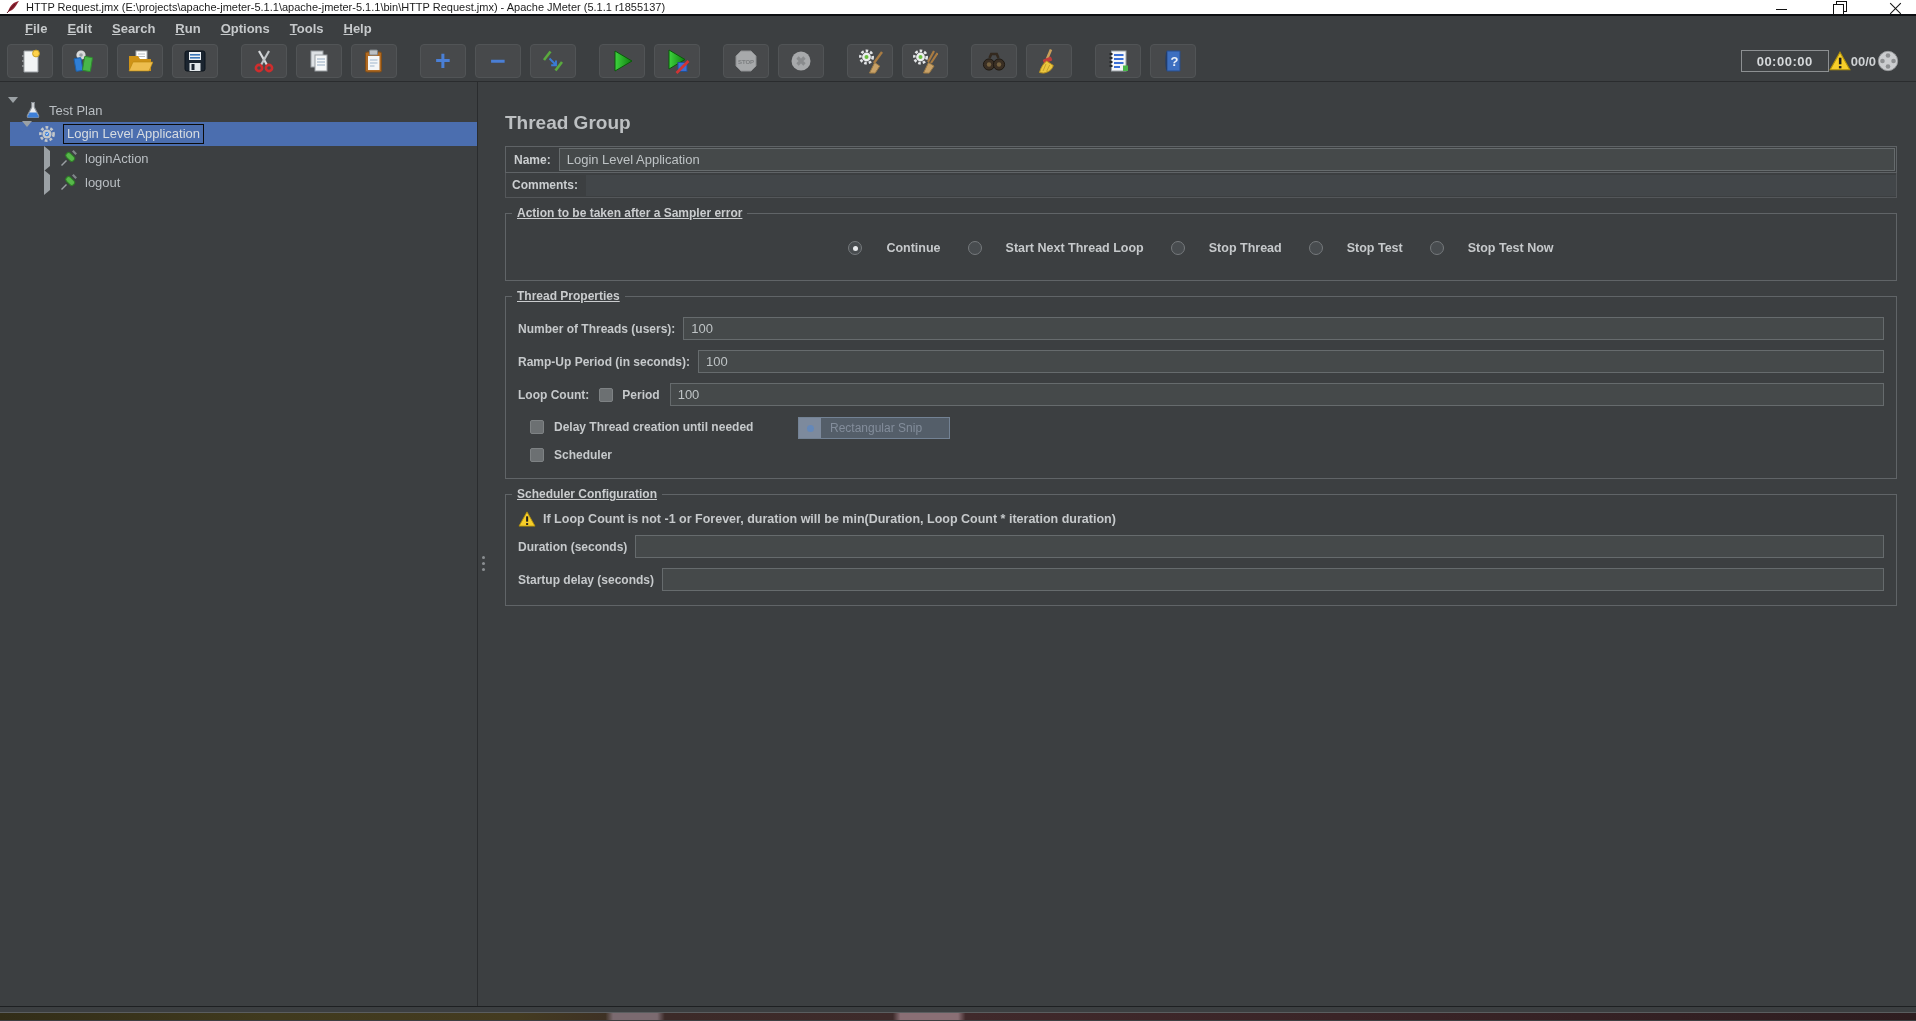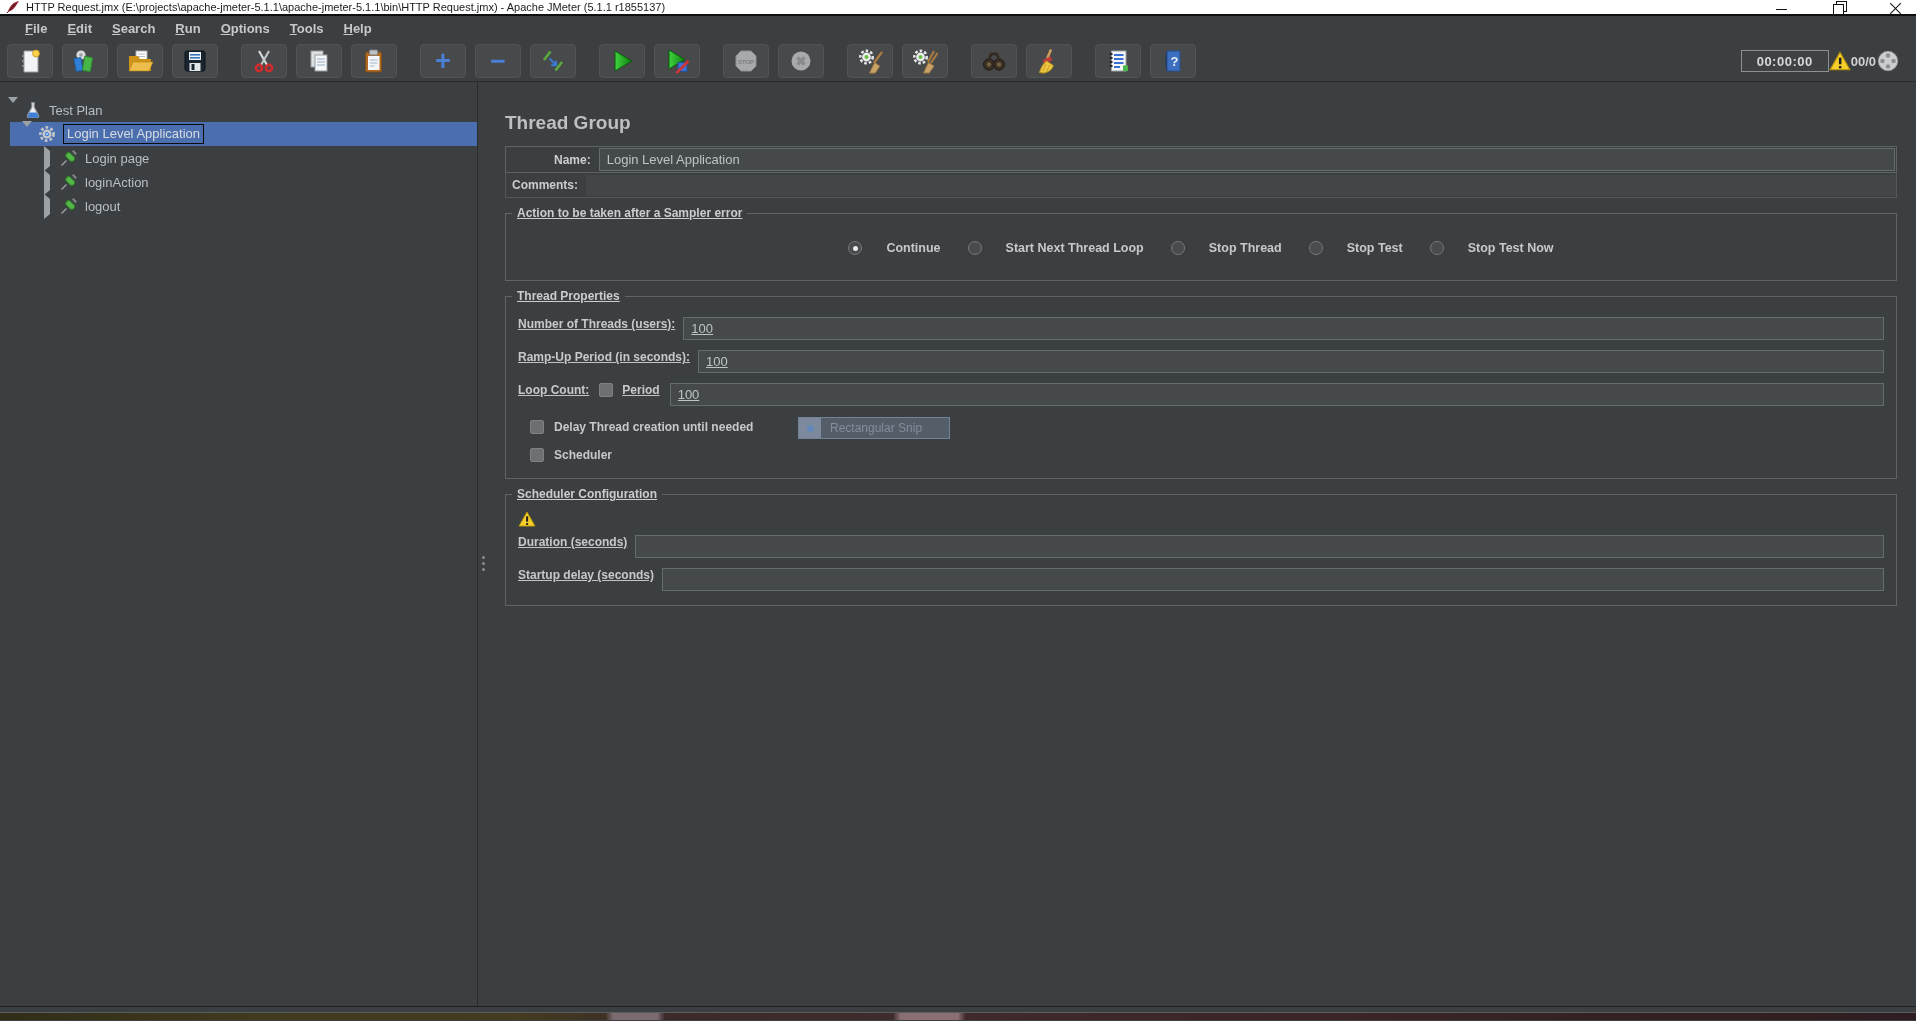--- a/index.html
+++ b/index.html
@@ -50,40 +50,40 @@
 
   .splitter { width:11px; background:#3c3f41; position:relative; cursor:col-resize; }
   .splitter .grip { position:absolute; left:4px; top:474px; width:3px; height:3px; background:#8a8e91; border-radius:50%;
                     box-shadow:0 6px 0 #8a8e91, 0 12px 0 #8a8e91; }
 
   
   .main-panel { flex:1; padding:30px 19px 0 16px; position:relative; }
   .panel-title { font-size:19px; font-weight:bold; color:#bdc0c2; margin-bottom:12px; }
 
   .name-row { border:1px solid #5f6366; height:27px; display:flex; align-items:center; }
-  .name-row label { font-size:12px; font-weight:bold; color:#cbced0; padding:0 8px; white-space:nowrap;margin-left:40px; }
+  .name-row label { font-size:12px; font-weight:bold; color:#cbced0; padding:0 8px; white-space:nowrap; }
   .text-input { background:#45494a; border:1px solid #666b6d; color:#bec3c5; font-size:13px; height:23px; padding:0 7px;
                 font-family:"Liberation Sans",sans-serif; outline:none; }
   .name-row .text-input { flex:1; align-self:center; margin-right:1px; }
   .comments-row { border:1px solid #54575a; border-top:none; height:25px; display:flex; align-items:center; }
   .comments-row label { font-size:12px; font-weight:bold; color:#cbced0; padding:0 8px 0 6px; white-space:nowrap; }
   .comments-input { flex:1; background:#424649; border:none; height:21px; color:#bec3c5; font-size:13px; padding:0 6px; outline:none; }
 
   fieldset { border:1px solid #606467; position:relative; padding:0 12px; margin-top:15px; }
   fieldset .legend { position:absolute; top:-8px; left:6px; background:#3c3f41; padding:0 5px; font-size:12px; font-weight:bold; color:#caccce;text-decoration:underline; }
 
   .fs-action { padding-top:27px; padding-bottom:25px; }
   .radio-row { display:flex; justify-content:center; align-items:center; gap:27px; }
   .radio-opt { display:flex; align-items:center; gap:24px; cursor:pointer; }
   .radio { width:14px; height:14px; border-radius:50%; background:#484c4f; border:1px solid #75797c; position:relative; flex:0 0 auto; }
   .radio.on:after { content:""; position:absolute; left:4px; top:4px; width:5px; height:5px; border-radius:50%; background:#e8eaec; }
   .radio-opt span { font-size:12.5px; font-weight:bold; color:#c6c9cb; }
 
   .fs-tp { padding-top:20px; padding-bottom:16px; }
-  .prop-row { display:flex; margin-bottom:10px;text-decoration:underline; }
+  .prop-row { display:flex; align-items:center; margin-bottom:10px; }
   .prop-row label { font-size:12px; font-weight:bold; color:#c6c9cb; margin-right:8px; white-space:nowrap; }
   .prop-row .text-input { flex:1; }
   .checkbox { width:14px; height:14px; background:#6c7072; border:1px solid #7e8284; border-radius:2px; flex:0 0 auto; cursor:pointer; }
   .loop-row .checkbox { margin:0 9px 0 2px; }
   .loop-row .forever { font-size:12px; font-weight:bold; color:#c6c9cb; margin-right:10px; }
   .check-row { display:flex; align-items:center; margin:14px 0 0 2px; }
   .check-row span { font-size:12px; font-weight:bold; color:#c6c9cb; margin-left:10px; }
 
   .fs-sc { padding-top:16px; padding-bottom:14px; }
   .warn-row { display:flex; align-items:center; gap:7px; margin-bottom:8px; }
@@ -354,29 +354,20 @@
       <span class="twisty"><span class="tw-down"></span></span>
       <svg viewBox="0 0 18 18">
         <circle cx="9" cy="9" r="6.6" fill="none" stroke="#c3c7ca" stroke-width="2.6" stroke-dasharray="2.8 2.1"></circle>
         <circle cx="9" cy="9" r="4.6" fill="#c3c7ca"></circle>
         <circle cx="9" cy="9" r="2.2" fill="#3d7fd8"></circle>
         <path d="M7.8 8.2l1 1.6 1.6-2.4" stroke="#e8f0fa" stroke-width="0.9" fill="none"></path>
       </svg>
       <span class="focus-box">Login Level Application</span>
     </div>
 
-    <div class="tree-row lvl2">
-      <span class="twisty"><span class="tw-right"></span></span>
-      <svg viewBox="0 0 18 18">
-        <line x1="1.5" y1="16.5" x2="6.5" y2="11.5" stroke="#9aa0a4" stroke-width="1.5"></line>
-        <rect x="5.2" y="5.2" width="10" height="5.6" rx="2.6" fill="#57b84a" stroke="#2f7a28" transform="rotate(45 10.2 8)"></rect>
-        <line x1="12.8" y1="1.8" x2="16.2" y2="5.2" stroke="#80868a" stroke-width="2.2"></line>
-      </svg>
-      <span>Login page</span>
-    </div>
 
     <div class="tree-row lvl2">
       <span class="twisty"><span class="tw-right"></span></span>
       <svg viewBox="0 0 18 18">
         <line x1="1.5" y1="16.5" x2="6.5" y2="11.5" stroke="#9aa0a4" stroke-width="1.5"></line>
         <rect x="5.2" y="5.2" width="10" height="5.6" rx="2.6" fill="#57b84a" stroke="#2f7a28" transform="rotate(45 10.2 8)"></rect>
         <line x1="12.8" y1="1.8" x2="16.2" y2="5.2" stroke="#80868a" stroke-width="2.2"></line>
       </svg>
       <span>loginAction</span>
     </div>
@@ -467,20 +458,21 @@
 
     <fieldset class="fs-sc">
       <span class="legend">Scheduler Configuration</span>
 
       <div class="warn-row">
         <svg viewBox="0 0 20 18">
           <polygon points="10,1 19,17 1,17" fill="#f7ce2a" stroke="#b3920a"></polygon>
           <rect x="9" y="6" width="2.3" height="6" fill="#1f1f1f"></rect>
             <rect x="9" y="13.6" width="2.3" height="2.1" fill="#1f1f1f"></rect>
         </svg>
+        <span>If Loop Count is not -1 or Forever, duration will be min(Duration, Loop Count * iteration duration)</span>
       </div>
 
       <div class="prop-row">
         <label>Duration (seconds)</label>
         <input class="text-input" type="text" value="" style="">
       </div>
 
       <div class="prop-row" style="margin-bottom:0">
         <label>Startup delay (seconds)</label>
         <input class="text-input" type="text" value="" style="">

